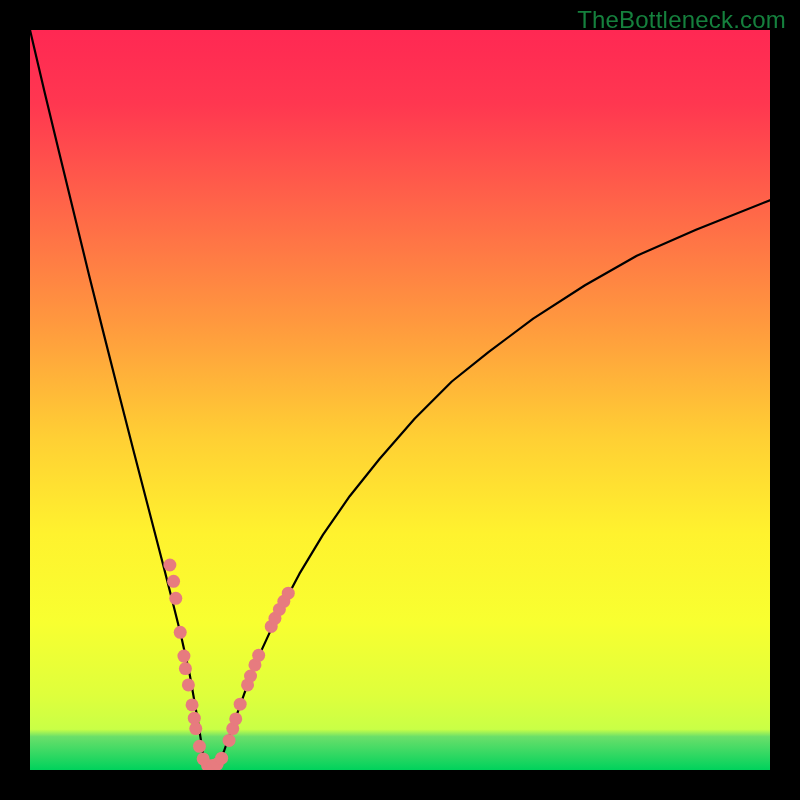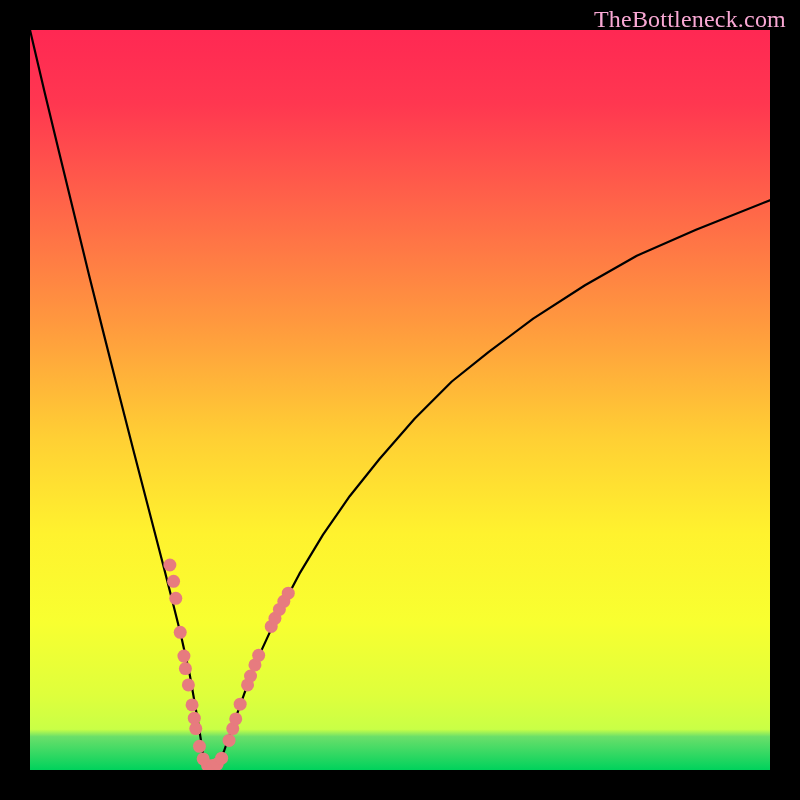--- a/index.html
+++ b/index.html
@@ -14,24 +14,24 @@
     position: absolute;
     top: 0;
     left: 0;
     width: 800px;
     height: 800px;
   }
   .watermark {
     position: absolute;
     top: 6px;
     right: 14px;
-    font-family: Liberation Serif, serif;
+    font-family: Liberation Sans, sans-serif;
     font-size: 24px;
     font-weight: 500;
-    color: #f9a8d4;
+    color: #15803d;
     letter-spacing: 0.2px;
   }
 </style>
 </head>
 <body>
 
 <svg class="frame" viewBox="0 0 800 800" xmlns="http://www.w3.org/2000/svg">
   <defs>
     <linearGradient id="bg-grad" x1="0" y1="0" x2="0" y2="1">
         <stop offset="0.00%" stop-color="#ff2853"></stop>

